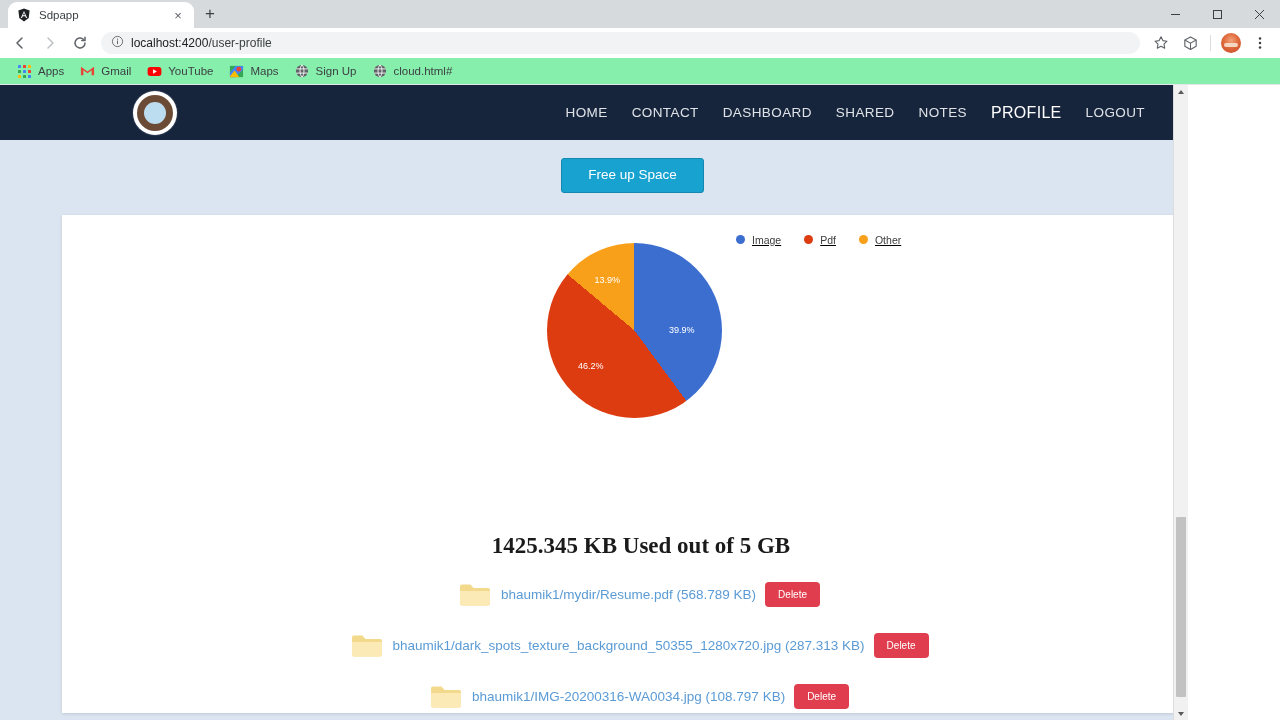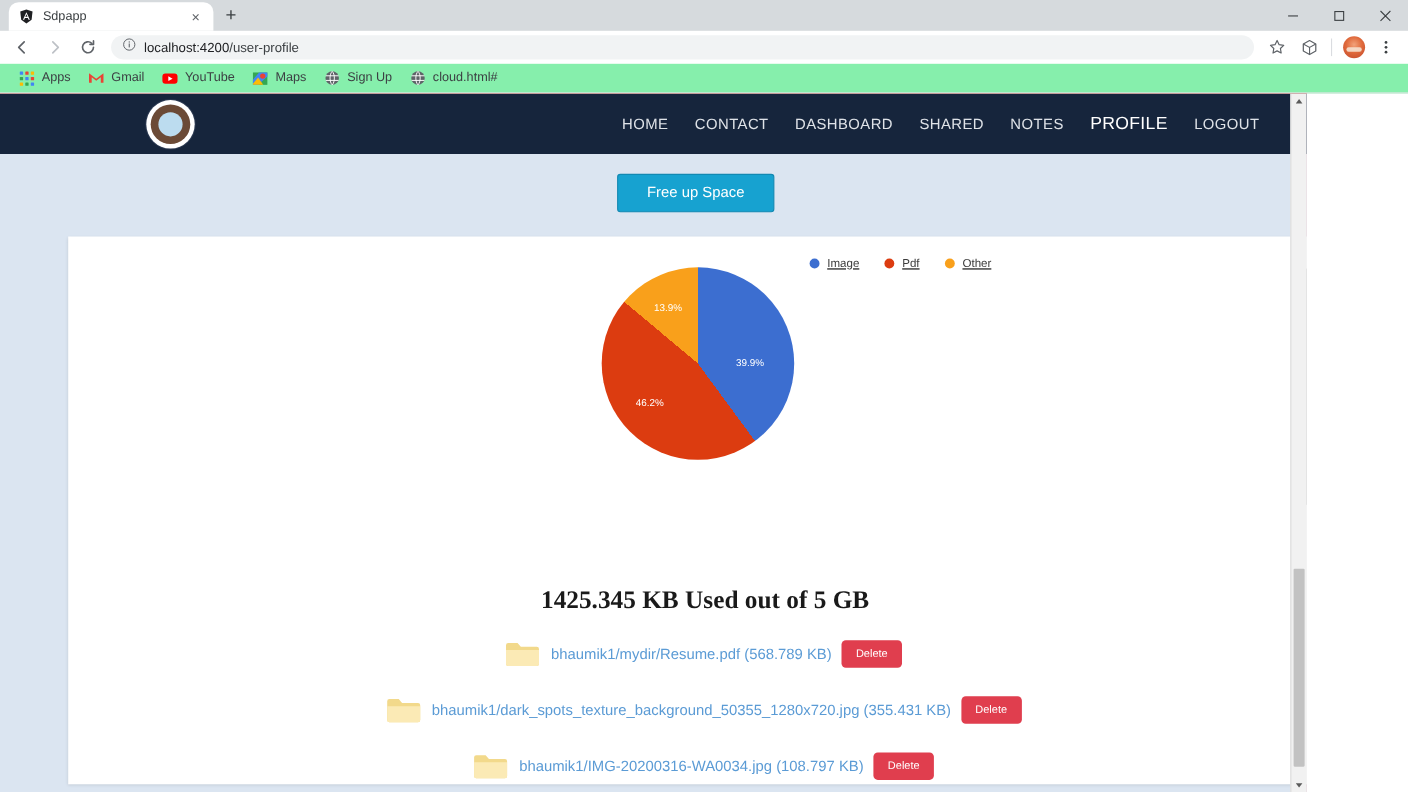--- a/index.html
+++ b/index.html
@@ -149,21 +149,21 @@
   }
   .bm-ico { width: 15px; height: 15px; display: flex; align-items: center; justify-content: center; flex: 0 0 auto; }
   .apps-grid { display: grid; grid-template-columns: repeat(3,3px); grid-template-rows: repeat(3,3px); gap: 2px; }
   .apps-grid i { display: block; width: 3px; height: 3px; border-radius: .5px; }
 
   
   .viewport {
     position: relative;
     width: 1188px;
     height: 635px;
-    background: #ef4444;
+    background: #c2410c;
     overflow: hidden;
   }
   .page {
     width: 1265px;
     height: 635px;
     overflow: hidden;
     position: relative;
     background: #dbe5f1;
   }
 
@@ -564,21 +564,21 @@
               <button class="btn-delete">Delete</button>
             </div>
 
             <div class="file-row">
               <span class="folder-ico">
                 <svg width="34" height="27" viewBox="0 0 34 27">
                     <path d="M2 5.5 A2 2 0 0 1 4 3.5 H12.5 L15.5 7 H30 A2 2 0 0 1 32 9 V22.5 A2 2 0 0 1 30 24.5 H4 A2 2 0 0 1 2 22.5z" fill="#f2d98b"></path>
                     <path d="M2 10 H32 V22.5 A2 2 0 0 1 30 24.5 H4 A2 2 0 0 1 2 22.5z" fill="#fbeab5"></path>
                   </svg>
               </span>
-              <a class="file-link">bhaumik1/dark_spots_texture_background_50355_1280x720.jpg (355.431 KB)</a>
+              <a class="file-link">bhaumik1/dark_spots_texture_background_50355_1280x720.jpg (287.313 KB)</a>
               <button class="btn-delete">Delete</button>
             </div>
 
             <div class="file-row">
               <span class="folder-ico">
                 <svg width="34" height="27" viewBox="0 0 34 27">
                     <path d="M2 5.5 A2 2 0 0 1 4 3.5 H12.5 L15.5 7 H30 A2 2 0 0 1 32 9 V22.5 A2 2 0 0 1 30 24.5 H4 A2 2 0 0 1 2 22.5z" fill="#f2d98b"></path>
                     <path d="M2 10 H32 V22.5 A2 2 0 0 1 30 24.5 H4 A2 2 0 0 1 2 22.5z" fill="#fbeab5"></path>
                   </svg>
               </span>

